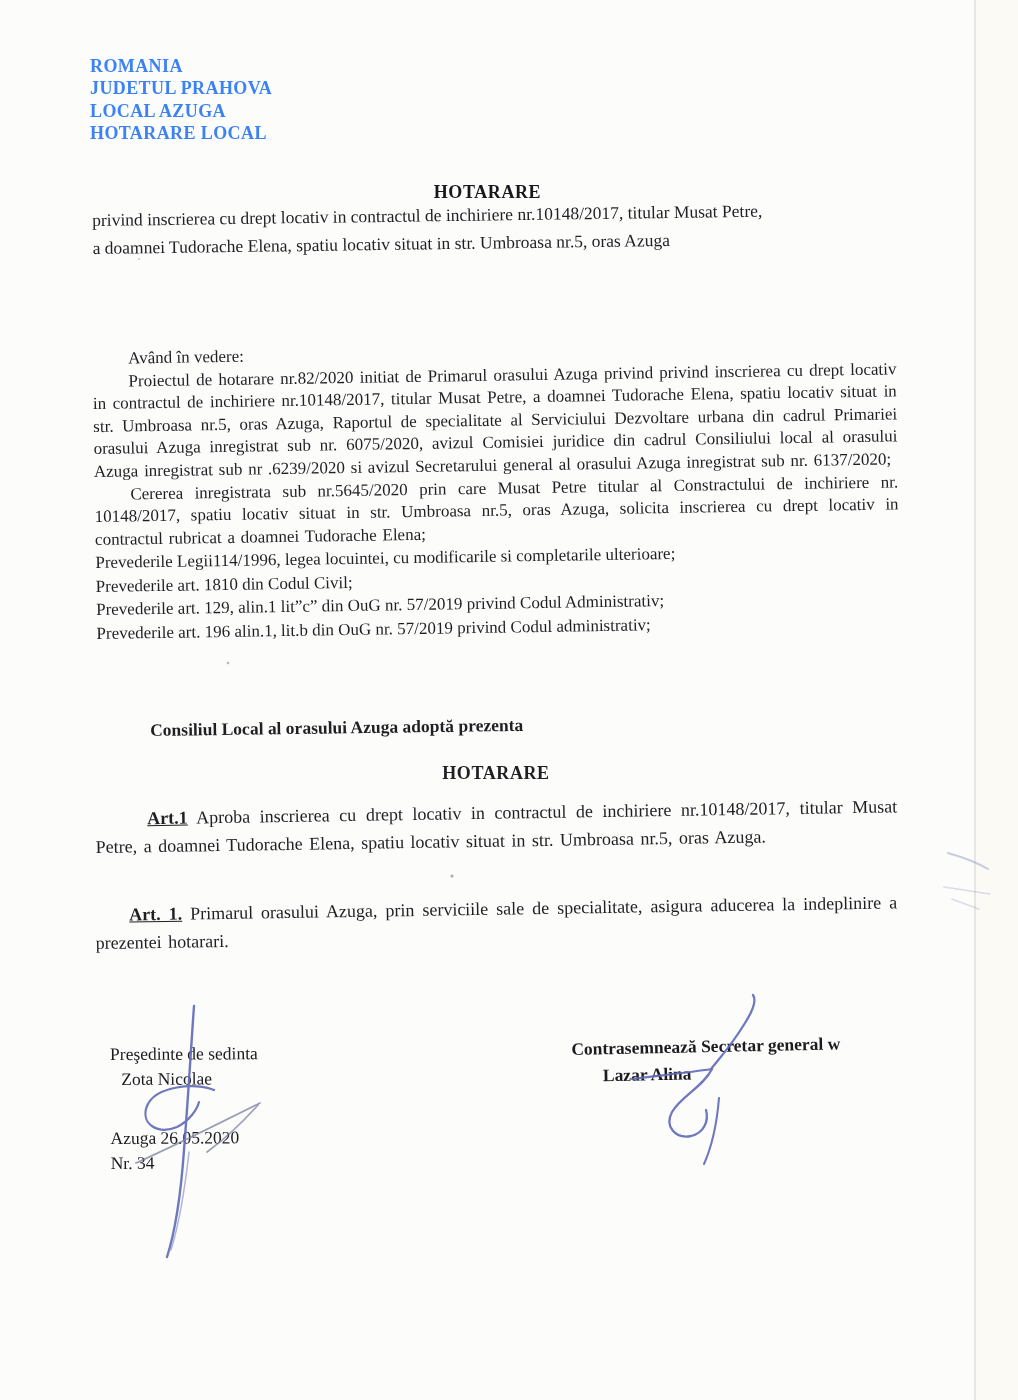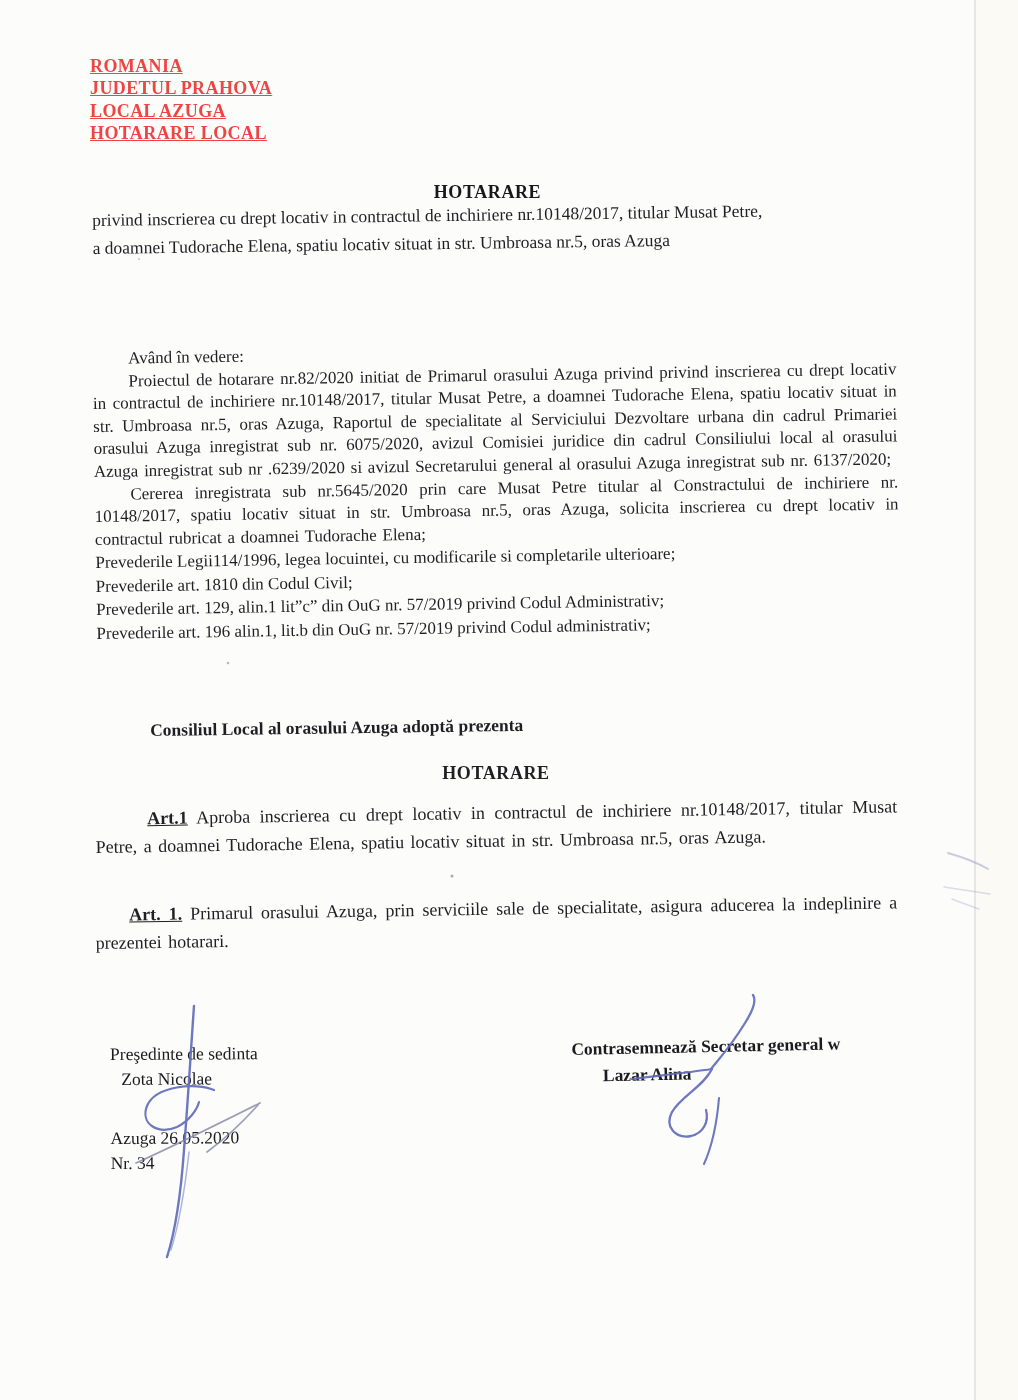--- a/index.html
+++ b/index.html
@@ -16,21 +16,21 @@
     position:absolute;top:0;right:0;width:43px;height:100%;
     background:#fbfaf5;
   }
   .scan-line{
     position:absolute;top:0;left:974px;width:2px;height:100%;
     background:rgba(185,185,176,0.30);
   }
   .letterhead{
     position:absolute;left:90px;top:55px;
     font-weight:bold;font-size:18px;line-height:22.4px;
-    letter-spacing:0.4px;color:#ef4444;text-decoration:underline;
+    letter-spacing:0.4px;color:#3b82f6;
   }
   .doc-title{
     position:absolute;left:0;top:182px;width:975px;
     text-align:center;font-weight:bold;font-size:18px;
     letter-spacing:0.6px;color:#18181c;
   }
   .subtitle{
     position:absolute;left:92px;top:206px;width:820px;
     font-size:17.5px;line-height:28px;white-space:nowrap;
     transform:rotate(-0.8deg);transform-origin:left top;

